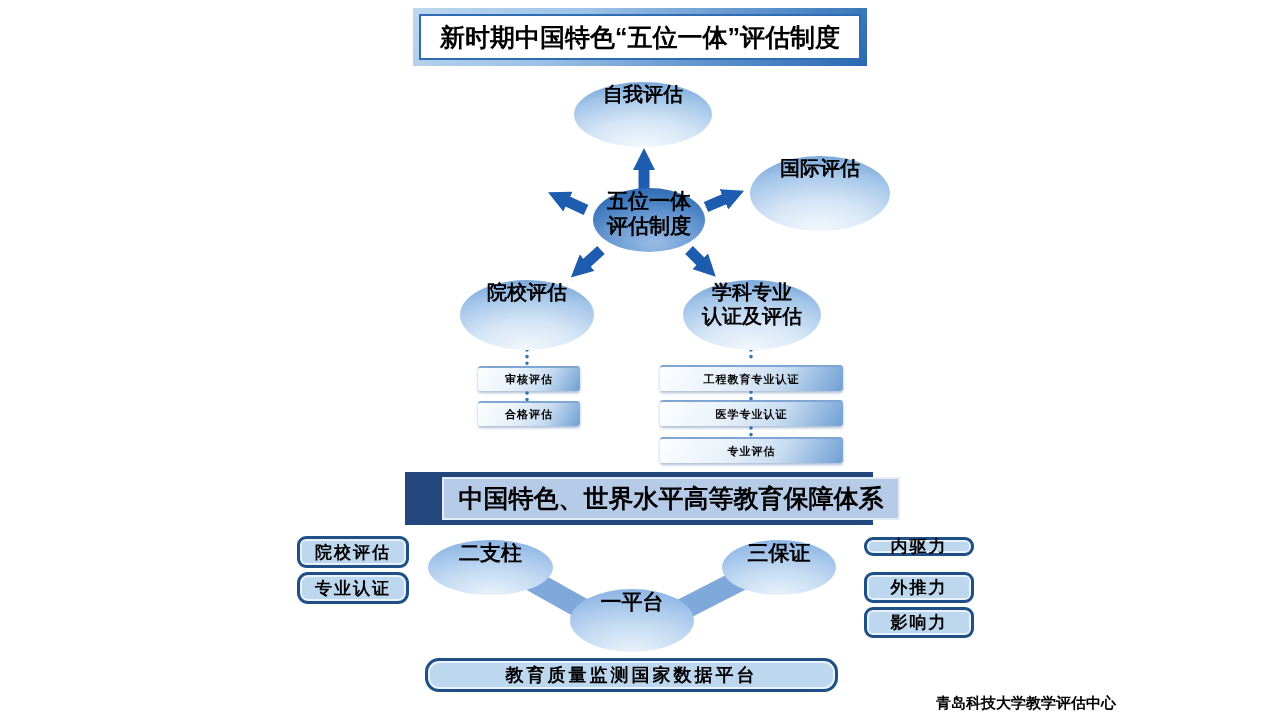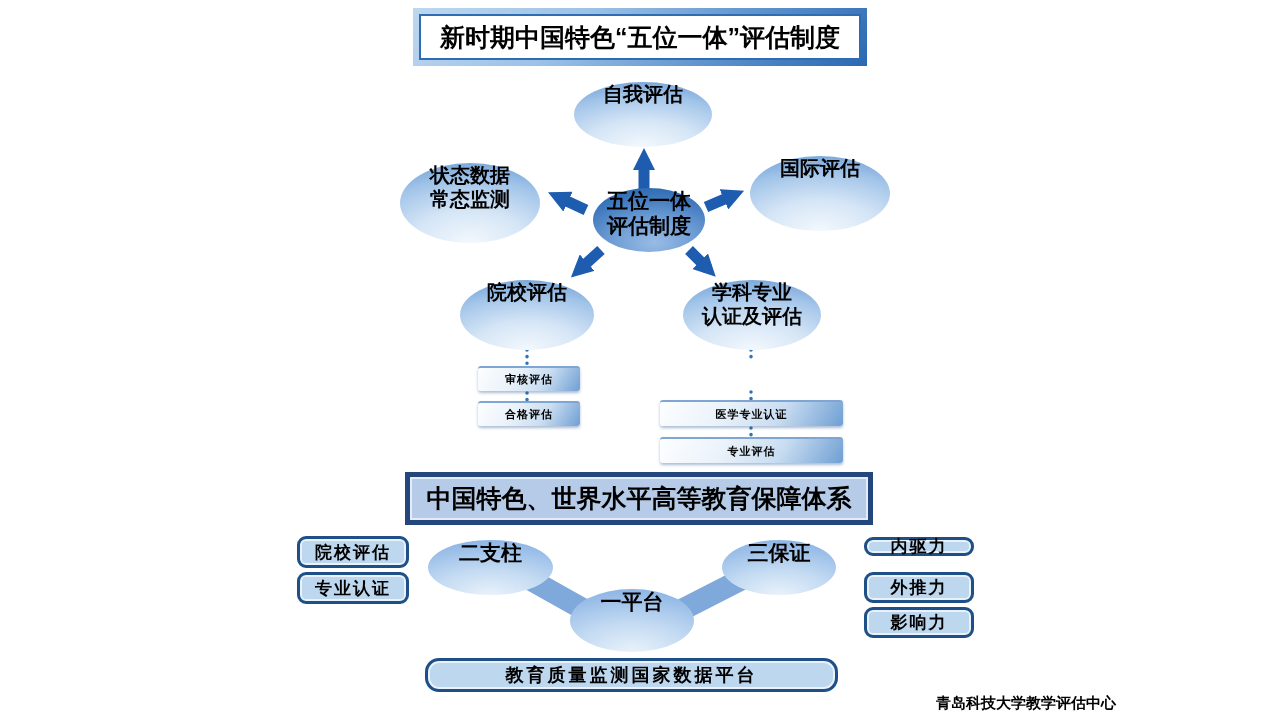--- a/index.html
+++ b/index.html
@@ -52,21 +52,21 @@
   }
 
   
   .band {
     position:absolute; left:405px; top:472px; width:468px; height:53px; z-index:2;
     background:#23477d; padding:5px;
   }
   .band-inner {
     width:100%; height:100%; background:#b5cbe7; border:2px solid #e4ecf7;
     display:flex; align-items:center; justify-content:center;
-    font-size:25px; font-weight:bold; white-space:nowrap;
+    font-size:25px; font-weight:bold; white-space:nowrap;margin-left:32px;
   }
 
   
   .pill {
     position:absolute; z-index:2; display:flex; align-items:center; justify-content:center;
     background:#bdd7ee; border:3px solid #1e4f86; border-radius:9px;
     box-shadow:inset 0 0 0 2px #e9f1fa;
     font-size:17px; font-weight:bold; letter-spacing:2px; white-space:nowrap;
   }
   .platform-box {
@@ -115,57 +115,56 @@
   </div>
 
   <div class="ellipse hub-e" style="left:593px; top:188px; width:112px; height:64px;">
     <span>五位一体</span>
     <span>评估制度</span>
   </div>
 
   <div class="ellipse outer-e" style="left:574px; top:82px; width:138px; height:65px;">
     <span>自我评估</span>
   </div>
-  <div class="ellipse outer-e" style="left:400px; top:163px; width:140px; height:80px;">
-    <span>状态数据</span>
-    <span>常态监测</span>
-  </div>
   <div class="ellipse outer-e" style="left:750px; top:156px; width:140px; height:75px;">
     <span>国际评估</span>
   </div>
   <div class="ellipse outer-e" style="left:460px; top:280px; width:134px; height:70px;">
     <span>院校评估</span>
   </div>
   <div class="ellipse outer-e" style="left:683px; top:280px; width:138px; height:70px;">
     <span>学科专业</span>
     <span>认证及评估</span>
   </div>
 
   <div class="bar" style="left:478px; top:366px; width:102px; height:25px;">
     <span>审核评估</span>
   </div>
   <div class="bar" style="left:478px; top:401px; width:102px; height:25px;">
     <span>合格评估</span>
   </div>
 
+  <div class="bar" style="left:660px; top:365px; width:183px; height:26px;">
+    <span>工程教育专业认证</span>
+  </div>
   <div class="bar" style="left:660px; top:400px; width:183px; height:26px;">
     <span>医学专业认证</span>
   </div>
   <div class="bar" style="left:660px; top:437px; width:183px; height:26px;">
     <span>专业评估</span>
   </div>
 
   <div class="band">
     <div class="band-inner">中国特色、世界水平高等教育保障体系</div>
   </div>
 
   <div class="pill" style="left:297px; top:536px; width:112px; height:32px;">
     <span>院校评估</span>
   </div>
-  <div class="pill" style="left:297px; top:572px; width:112px; height:32px;">
+  <div class="pill" style="left:297px; top:572px; width:112px; height:32px;border-radius:11px;">
     <span>专业认证</span>
   </div>
 
   <div class="ellipse bottom-e" style="left:428px; top:540px; width:125px; height:55px;">
     <span>二支柱</span>
   </div>
   <div class="ellipse bottom-e" style="left:570px; top:589px; width:124px; height:63px;">
     <span>一平台</span>
   </div>
   <div class="ellipse bottom-e" style="left:722px; top:540px; width:114px; height:55px;">

